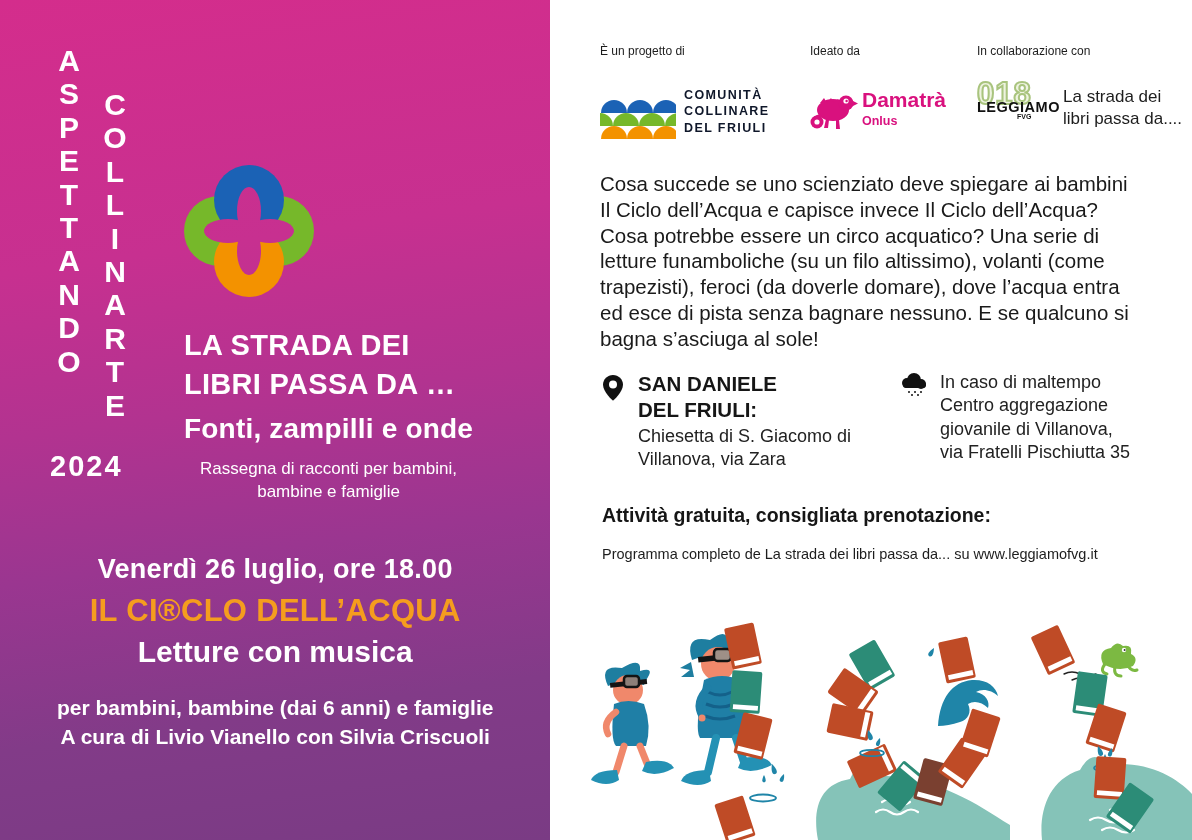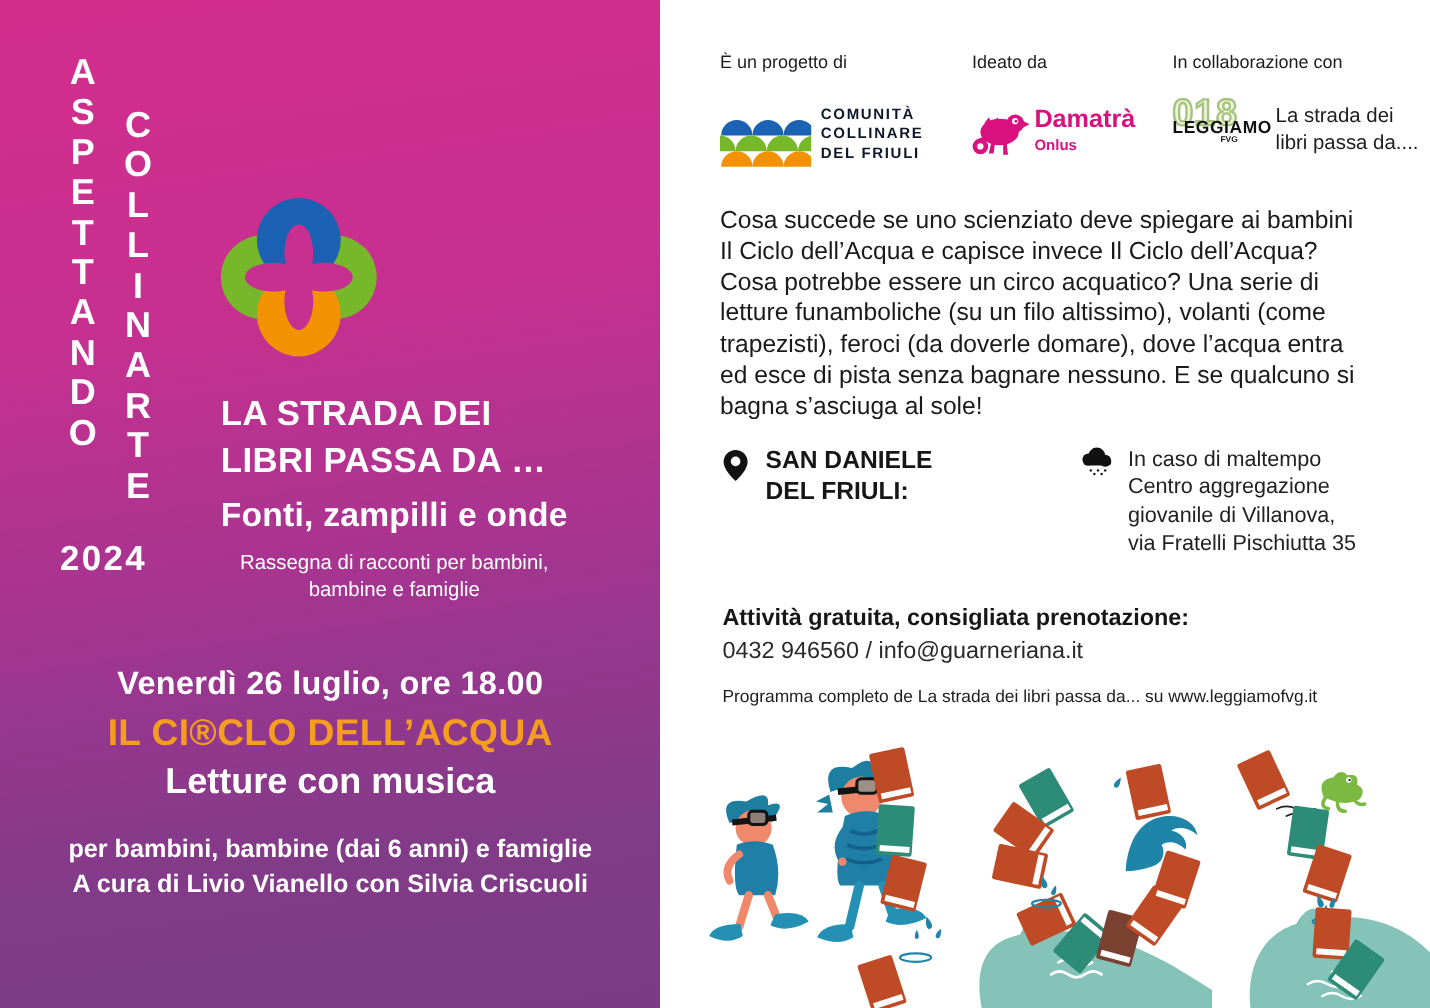--- a/index.html
+++ b/index.html
@@ -21,21 +21,21 @@
   .series-tag{font-size:17px;font-weight:500;margin-top:13px;line-height:1.35;text-align:center;}
   .event{position:absolute;left:57px;top:554px;color:#fff;text-align:center;}
   .event-date{font-size:27px;font-weight:800;letter-spacing:.3px;}
   .event-title{font-size:31px;font-weight:800;color:#f59d1e;margin-top:8px;letter-spacing:.3px;}
   .event-sub{font-size:30px;font-weight:800;margin-top:6px;}
   .event-audience{font-size:21px;font-weight:700;margin-top:24px;line-height:1.4;}
   .event-curator{font-size:21px;font-weight:700;line-height:1.4;}
   .pre{white-space:pre-line;}
 
   
-  .partner-label{position:absolute;top:44px;font-size:15px;font-weight:500;color:#1d1d1d;}
+  .partner-label{position:absolute;top:44px;font-size:12px;font-weight:500;color:#1d1d1d;}
   .lbl1{left:600px;} .lbl2{left:810px;} .lbl3{left:977px;}
   .scallops{position:absolute;left:600px;top:86px;}
   .comunita-text{position:absolute;left:684px;top:87px;font-size:12.5px;font-weight:700;
     letter-spacing:1.4px;line-height:1.3;color:#0f172a;}
   .chameleon{position:absolute;left:806px;top:84px;}
   .damatra{position:absolute;left:862px;top:88px;color:#d9117e;}
   .damatra-name{font-size:21px;font-weight:800;text-align:center;}
   .damatra-sub{font-size:12.5px;font-weight:700;margin-top:2px;}
   .leggiamo{position:absolute;left:977px;top:78px;width:86px;}
   .leggiamo-num{font-size:31px;font-weight:800;color:#eef3e0;-webkit-text-stroke:2px #a9c47e;
@@ -198,20 +198,22 @@
 ed esce di pista senza bagnare nessuno. E se qualcuno si
 bagna s’asciuga al sole!</div>
 
   <svg class="pin-icon" width="22" height="28" viewBox="0 0 22 28">
     <path d="M11,1 C5.5,1 1,5.4 1,10.8 c0,7.4 10,16 10,16 s10,-8.6 10,-16 C21,5.4 16.5,1 11,1 z" fill="#111"></path>
     <circle cx="11" cy="10.5" r="4" fill="#fff"></circle>
   </svg>
   <div class="venue-block">
     <div class="venue-name pre">SAN DANIELE
 DEL FRIULI:</div>
+    <div class="venue-addr pre">Chiesetta di S. Giacomo di
+Villanova, via Zara</div>
   </div>
 
   <svg class="cloud-icon" width="32" height="28" viewBox="0 0 32 28">
     <g fill="#111">
       <circle cx="9" cy="11" r="5"></circle>
         <circle cx="16" cy="8" r="7"></circle>
         <circle cx="23" cy="12" r="5"></circle>
       <rect x="5" y="10" width="23" height="6" rx="3"></rect>
       <circle cx="11" cy="20" r="1"></circle>
         <circle cx="14" cy="23" r="1"></circle>
@@ -220,21 +222,20 @@
         <circle cx="23" cy="20" r="1"></circle>
     </g>
   </svg>
   <div class="weather-block pre">In caso di maltempo
 Centro aggregazione
 giovanile di Villanova,
 via Fratelli Pischiutta 35</div>
 
   <div class="booking">
     <div class="booking-bold">Attività gratuita, consigliata prenotazione:</div>
-    <div class="booking-contact">0432 946560 / info@guarneriana.it</div>
     <div class="booking-note">Programma completo de La strada dei libri passa da... su www.leggiamofvg.it</div>
   </div>
 
   <svg class="illustration" width="642" height="242" viewBox="0 0 642 242">
     <defs>
       <g id="bk">
         <rect x="-15" y="-21" width="30" height="42" rx="2"></rect>
         <rect x="-12" y="13" width="25" height="5" fill="#fff"></rect>
       </g>
       <path id="drop" d="M0,0 C3.2,6 3.2,10.5 0,10.5 C-3.2,10.5 -3.2,6 0,0 z"></path>

